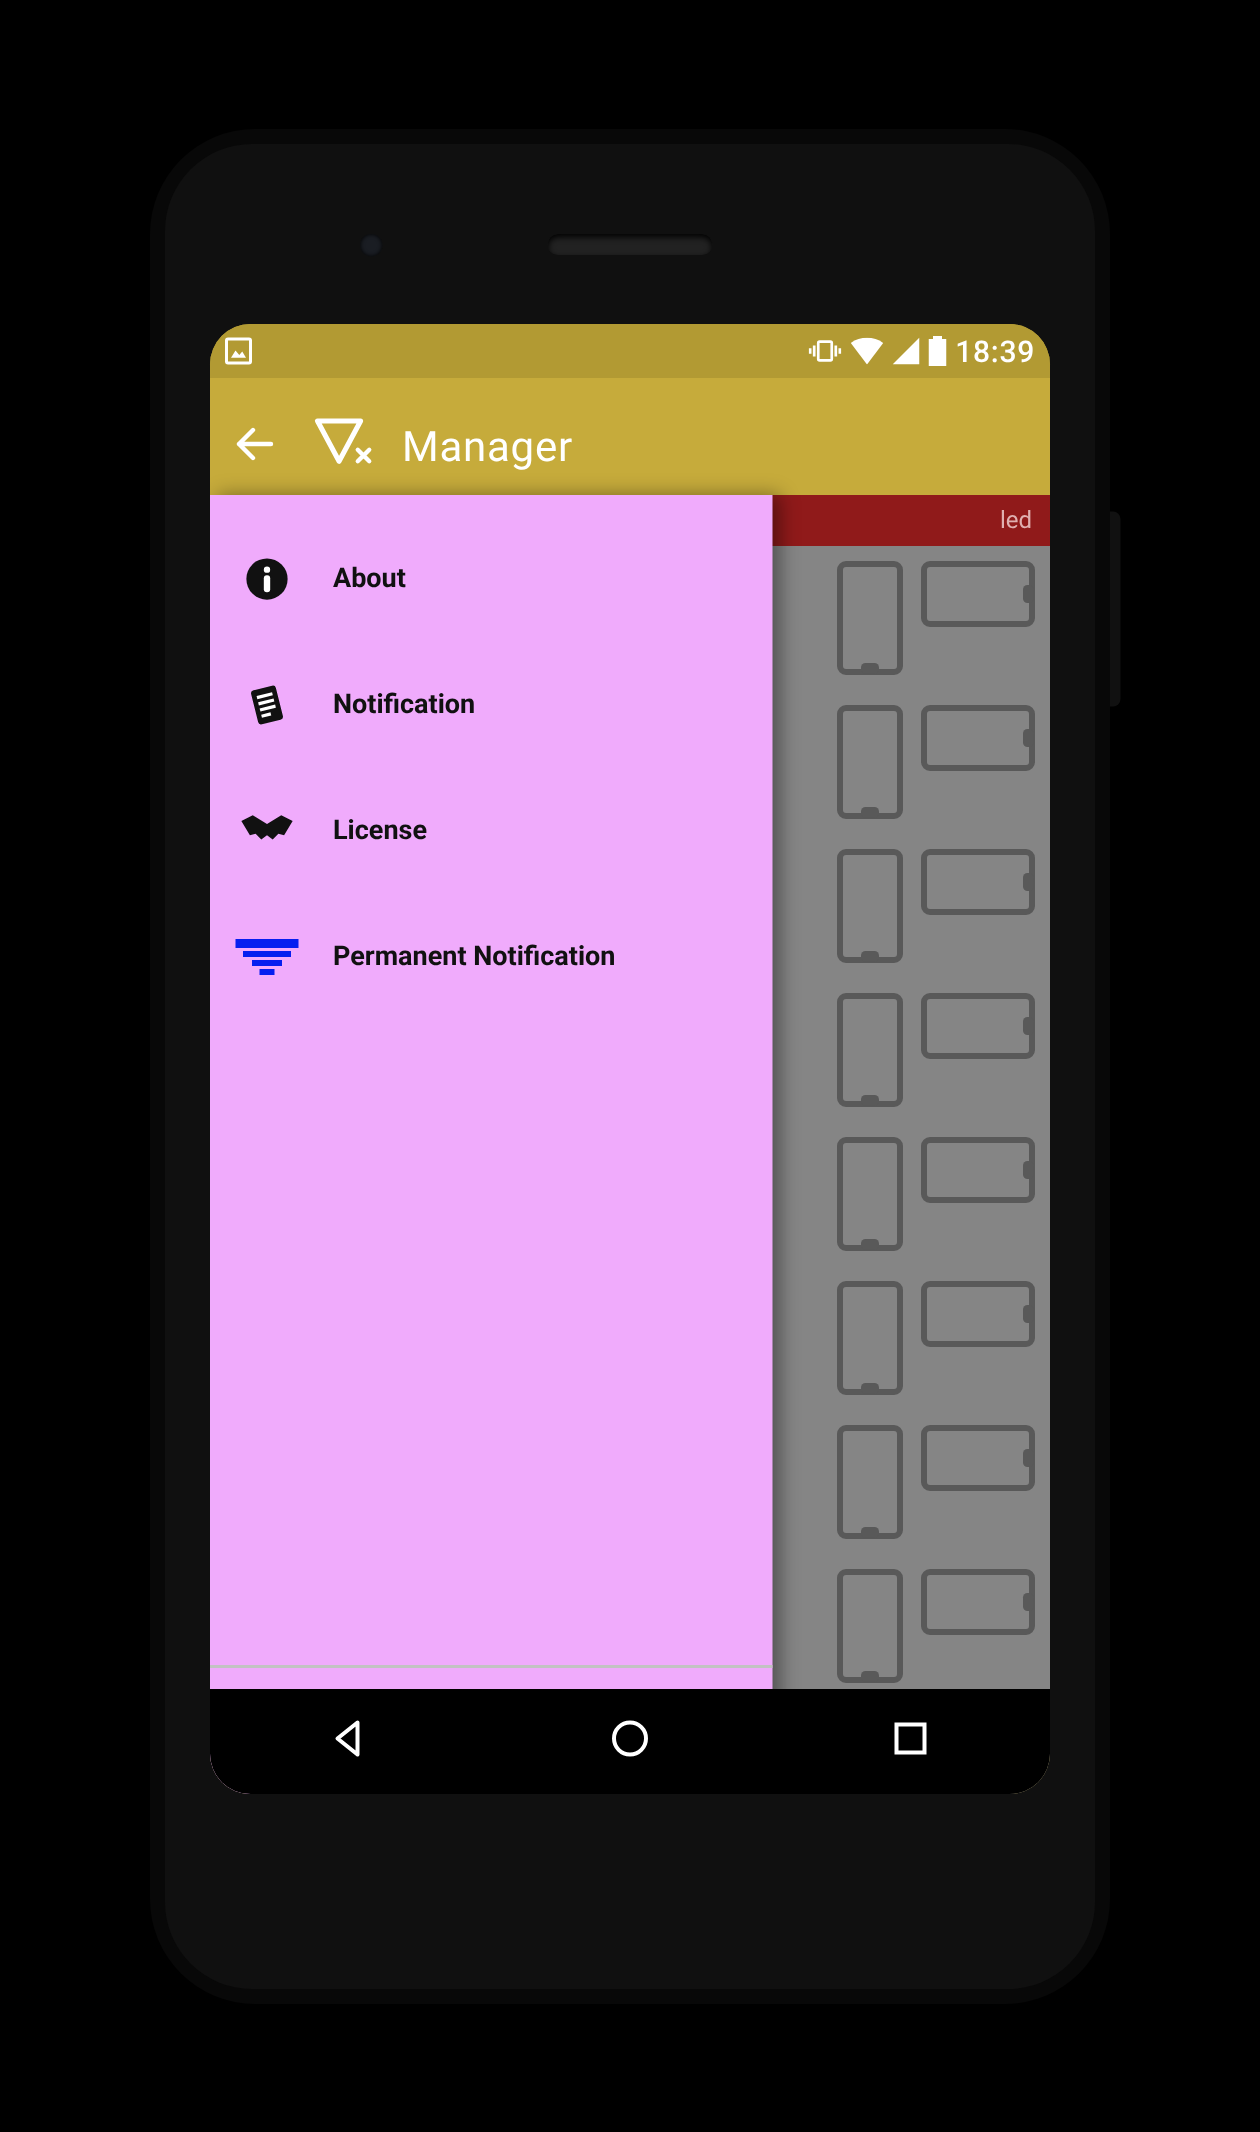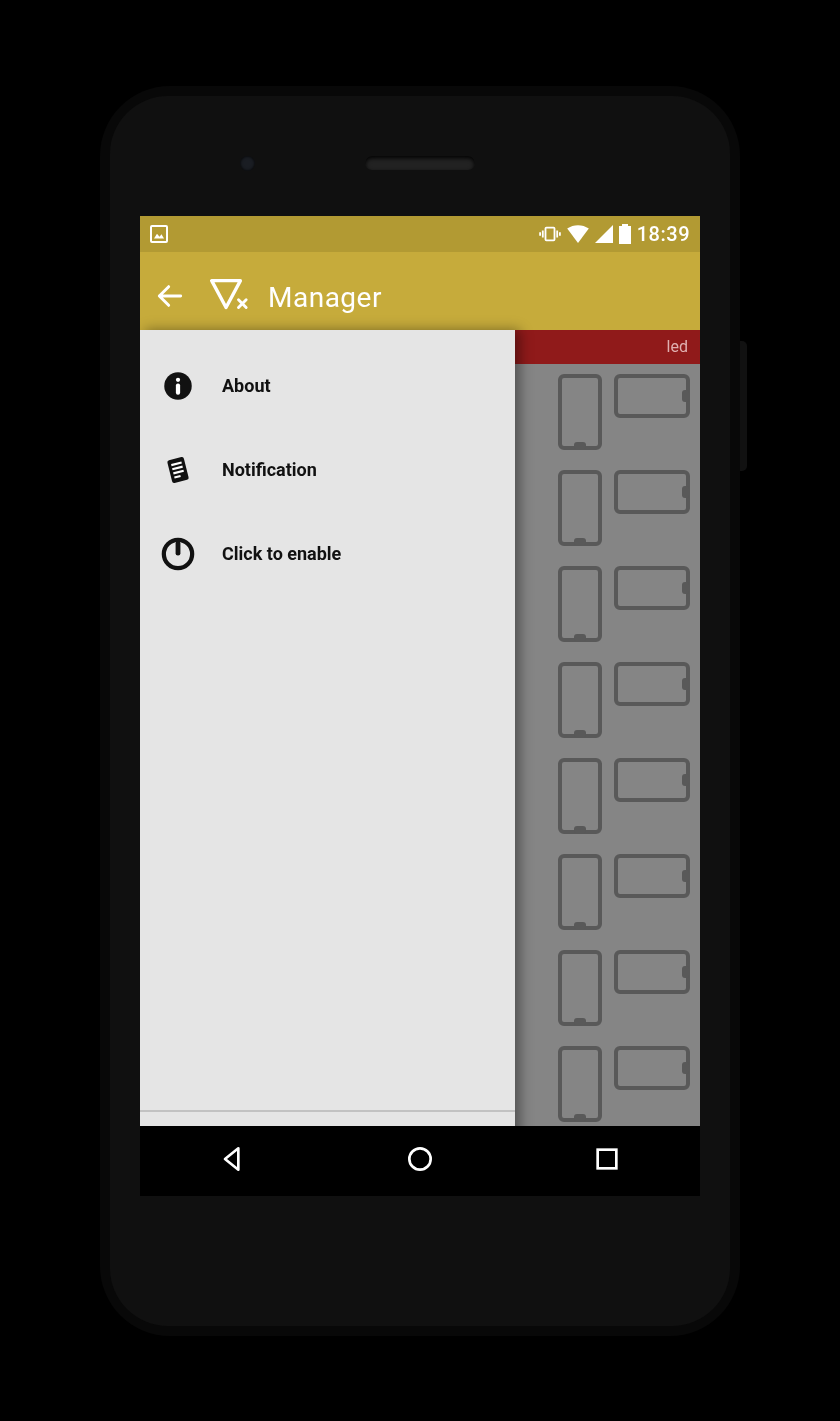--- a/index.html
+++ b/index.html
@@ -62,20 +62,21 @@
     width: 15px; height: 15px;
     background: #1a1d23;
     border-radius: 50%;
     box-shadow: inset 0 0 3px #000;
   }
   .screen {
     position: absolute;
     top: 120px; left: 30px; right: 30px; bottom: 130px;
     background: #b7a03a;
     overflow: hidden;
+    border-radius: 27px;
   }
 
   
   .status {
     height: 36px;
     background: #b29a33;
     display: flex; align-items: center; color: #fff;
     padding: 0 10px;
     font-size: 20px;
   }
@@ -128,21 +129,21 @@
   .dev-port::after, .dev-land::after {
     content:""; position:absolute; background:#595959; border-radius:3px;
   }
   .dev-port::after { left:12px; right:12px; bottom:-3px; height:7px; }
   .dev-land::after { top:12px; bottom:12px; right:-3px; width:7px; }
 
   
   .drawer {
     position:absolute; top:114px; left:0; bottom:0;
     width: 375px;
-    background:#e5e5e5;
+    background:#f0abfc;
     box-shadow: 5px 0 12px rgba(0,0,0,0.4);
     display:flex; flex-direction:column;
   }
   .drawer-list { flex:1; padding-top:14px; }
   .drawer-item {
     display:flex; align-items:center; gap:24px;
     padding: 22px 18px;
     cursor:pointer;
   }
   .drawer-item .di-icon {
@@ -312,31 +313,41 @@
                     <rect x="11" y="9" width="10" height="2" fill="#fff"></rect>
                     <rect x="11" y="13" width="10" height="2" fill="#fff"></rect>
                     <rect x="11" y="17" width="10" height="2" fill="#fff"></rect>
                     <rect x="11" y="21" width="6" height="2" fill="#fff"></rect>
                   </g>
                 </svg>
             </span>
             <span class="di-label">Notification</span>
           </div>
 
-
-
           <div class="drawer-item">
             <span class="di-icon">
-              <svg width="34" height="34" viewBox="0 0 24 24">
-                  <circle cx="12" cy="12" r="10" fill="none" stroke="#111" stroke-width="3"></circle>
-                  <rect x="10.3" y="3" width="3.4" height="10" rx="1.6" fill="#111"></rect>
+              <svg width="38" height="26" viewBox="0 0 40 26">
+                  <path fill="#111" d="M2 6 l8 -4 l10 6 l10 -6 l8 4 l-6 10 l-4 -1 l-4 4 l-4 -3 l-4 3 l-4 -4 l-4 1 Z"></path>
                 </svg>
             </span>
-            <span class="di-label">Click to enable</span>
-          </div>
+            <span class="di-label">License</span>
+          </div>
+
+          <div class="drawer-item">
+            <span class="di-icon notif-icon">
+              <span class="stack">
+                <span class="bar b1"></span>
+                <span class="bar b2"></span>
+                <span class="bar b3"></span>
+                <span class="bar b4"></span>
+              </span>
+            </span>
+            <span class="di-label">Permanent Notification</span>
+          </div>
+
 
         </div>
 
         <div class="drawer-footer">
           <div class="socials">
             <div class="social">
               <span style="font-family:Georgia,serif;">f</span>
             </div>
             <div class="social">
               <span>

